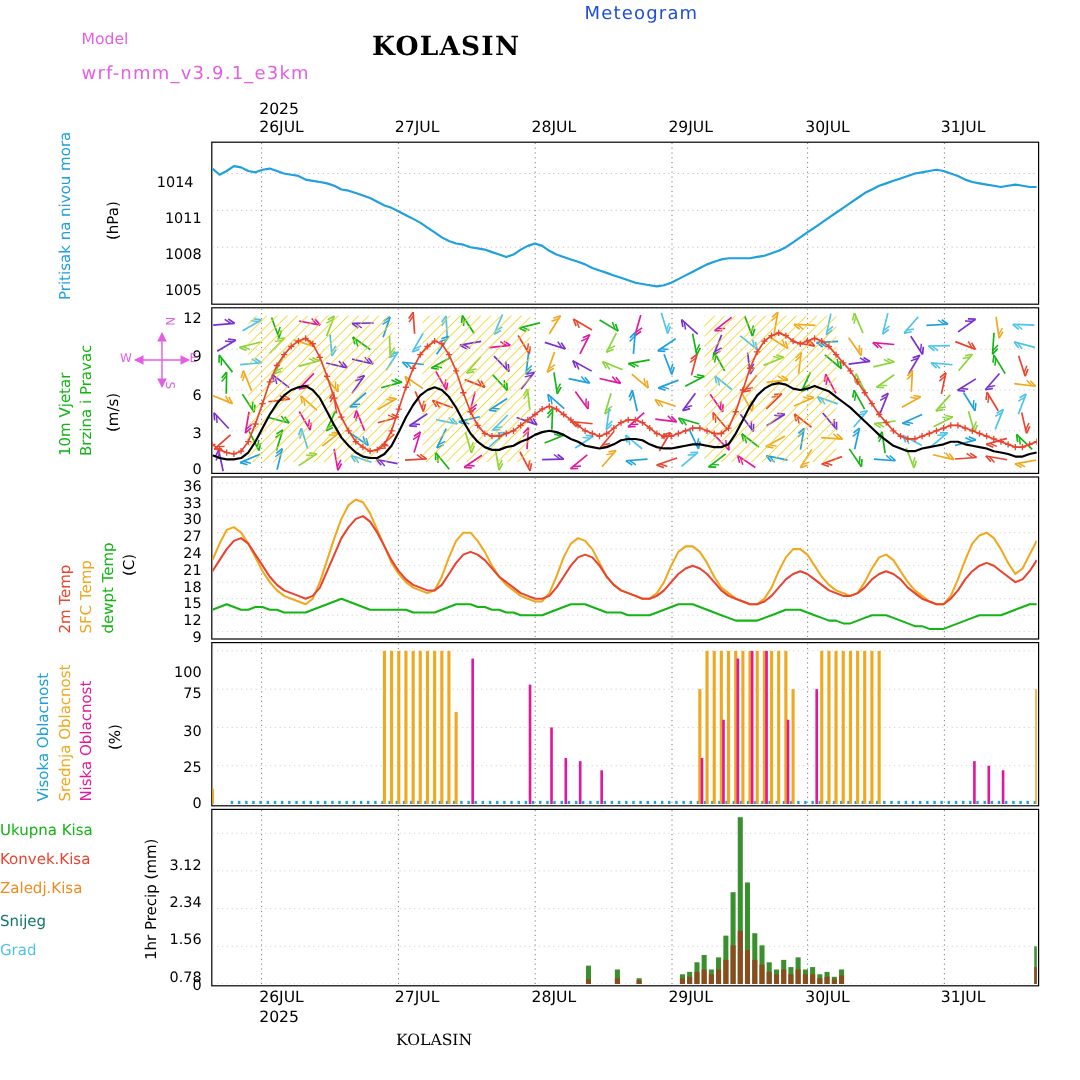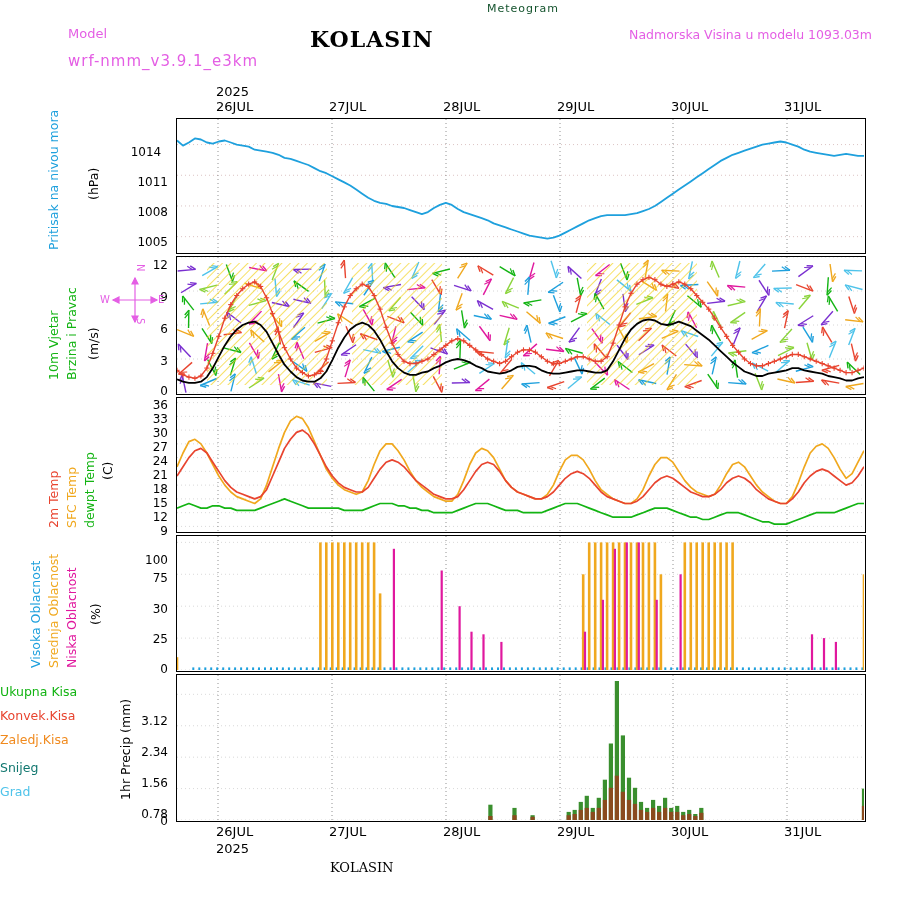--- a/index.html
+++ b/index.html
@@ -8,21 +8,21 @@
     background:#ffffff;
     font-family:"DejaVu Sans",sans-serif;
     position:relative;
     overflow:hidden;
   }
   .abs{position:absolute;}
   .nowrap{white-space:nowrap;}
 
   
   #meteogram-watermark{
-    left:487px;top:2px;font-size:11px;color:#14532d;letter-spacing:1px;
+    left:487px;top:2px;font-size:15px;color:#1d4ed8;letter-spacing:1px;
   }
   #model-label{left:68px;top:26px;font-size:13px;color:#e45ee4;}
   #model-name{left:68px;top:52px;font-size:15px;color:#e45ee4;letter-spacing:1px;}
   #page-title{left:310px;top:26px;font-size:22px;font-weight:bold;color:#000;font-family:"DejaVu Serif",serif;letter-spacing:1px;}
   #station-meta{right:28px;top:26px;text-align:right;font-size:12.5px;color:#e45ee4;line-height:17px;}
 
   
   .frame{position:absolute;border:1.5px solid #000;background:#fff;box-sizing:border-box;}
   #panel-pressure{left:176px;top:118px;width:690px;height:136px;}
   #panel-wind    {left:176px;top:256px;width:690px;height:139px;}
@@ -72,21 +72,20 @@
   #compass{position:absolute;left:100px;top:268px;width:70px;height:64px;color:#e45ee4;font-size:10px;}
 </style>
 </head>
 <body>
 
 <div class="abs nowrap" id="meteogram-watermark">Meteogram</div>
 <div class="abs nowrap" id="model-label">Model</div>
 <div class="abs nowrap" id="model-name">wrf-nmm_v3.9.1_e3km</div>
 <div class="abs nowrap" id="page-title">KOLASIN</div>
 <div class="abs" id="station-meta">
-  <div>Nadmorska Visina u modelu 1093.03m</div>
 </div>
 
 <div class="yearlbl" style="left:216px;top:84px;">2025</div>
 <div class="topdate" style="left:216px;top:99px;">26JUL</div>
 <div class="topdate" style="left:329px;top:99px;">27JUL</div>
 <div class="topdate" style="left:443px;top:99px;">28JUL</div>
 <div class="topdate" style="left:557px;top:99px;">29JUL</div>
 <div class="topdate" style="left:671px;top:99px;">30JUL</div>
 <div class="topdate" style="left:784px;top:99px;">31JUL</div>
 

